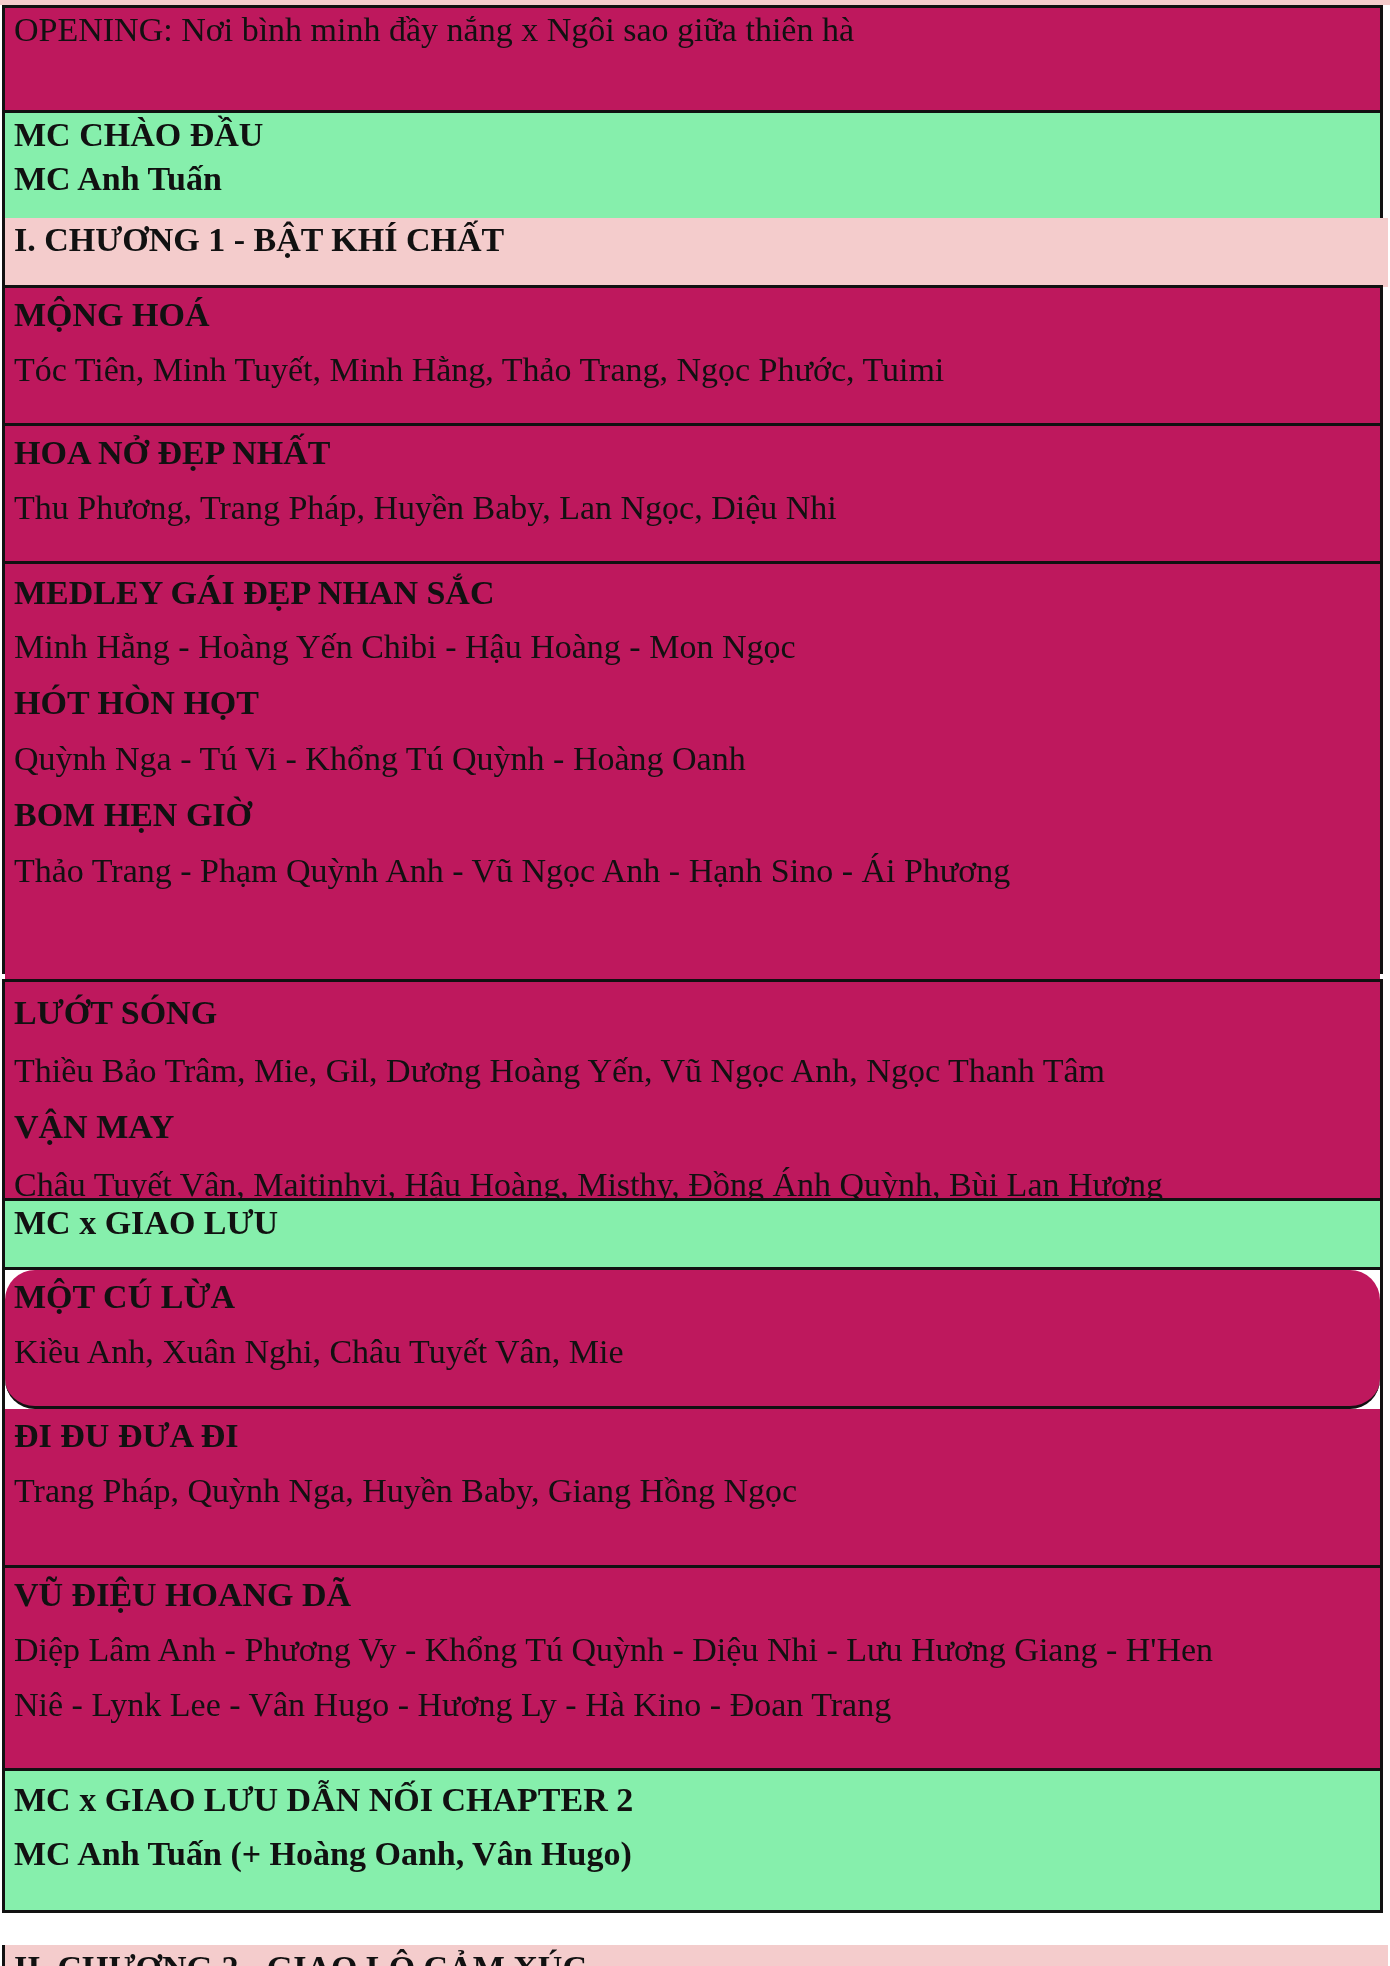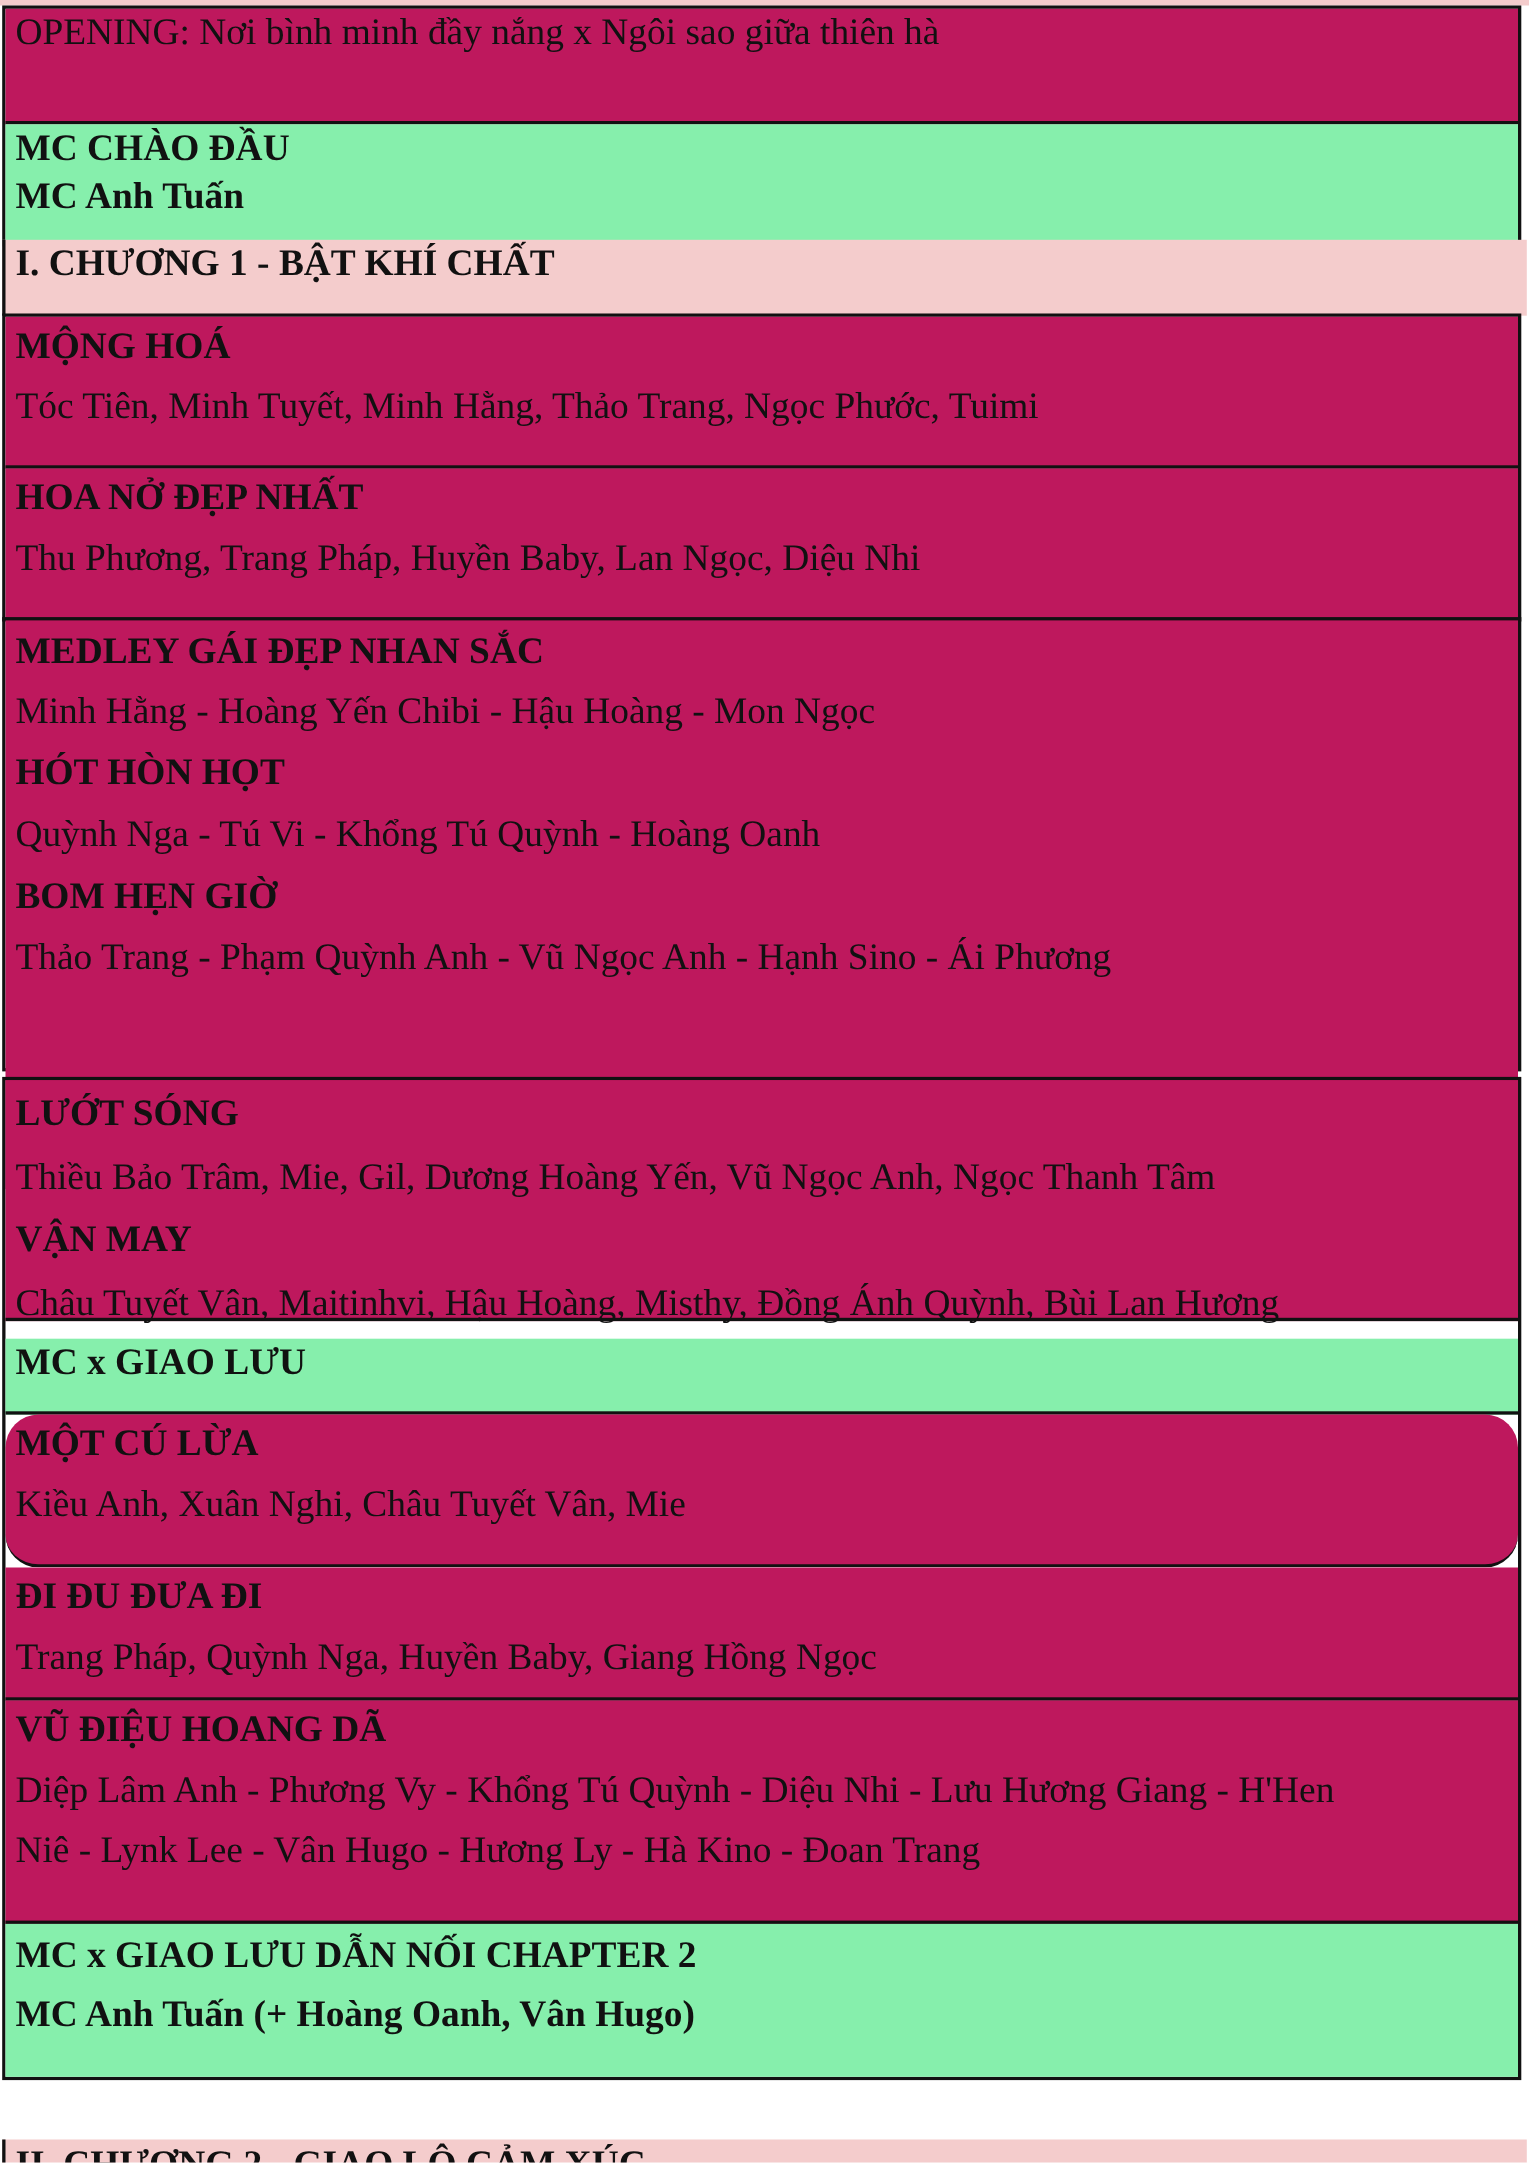--- a/index.html
+++ b/index.html
@@ -65,27 +65,27 @@
 </div>
 
 <div class="block" style="top:979px;">
   <div class="row white" style="height:219px; padding-top:4px;">
     <div class="line b">LƯỚT SÓNG</div>
     <div class="line" style="margin-top:4px;">Thiều Bảo Trâm, Mie, Gil, Dương Hoàng Yến, Vũ Ngọc Anh, Ngọc Thanh Tâm</div>
     <div class="line b" style="margin-top:2px;">VẬN MAY</div>
     <div class="line" style="margin-top:4px;">Châu Tuyết Vân, Maitinhvi, Hậu Hoàng, Misthy, Đồng Ánh Quỳnh, Bùi Lan Hương</div>
   </div>
   <div class="row blue" style="height:69px;">
-    <div class="line b" style="line-height:44px;margin-top:16px;">MC x GIAO LƯU</div>
+    <div class="line b" style="line-height:44px;">MC x GIAO LƯU</div>
   </div>
   <div class="row white" style="height:139px;border-radius:30px;">
     <div class="line b">MỘT CÚ LỪA</div>
     <div class="line" style="line-height:56px;">Kiều Anh, Xuân Nghi, Châu Tuyết Vân, Mie</div>
   </div>
-  <div class="row white" style="height:121px;">
+  <div class="row white" style="height:159px;">
     <div class="line b">ĐI ĐU ĐƯA ĐI</div>
     <div class="line" style="line-height:56px;">Trang Pháp, Quỳnh Nga, Huyền Baby, Giang Hồng Ngọc</div>
   </div>
   <div class="row white" style="height:203px;">
     <div class="line b">VŨ ĐIỆU HOANG DÃ</div>
     <div class="line" style="line-height:56px;">Diệp Lâm Anh - Phương Vy - Khổng Tú Quỳnh - Diệu Nhi - Lưu Hương Giang - H'Hen</div>
     <div class="line">Niê - Lynk Lee - Vân Hugo - Hương Ly - Hà Kino - Đoan Trang</div>
   </div>
   <div class="row blue" style="height:139px;">
     <div class="line b" style="line-height:58px;">MC x GIAO LƯU DẪN NỐI CHAPTER 2</div>

